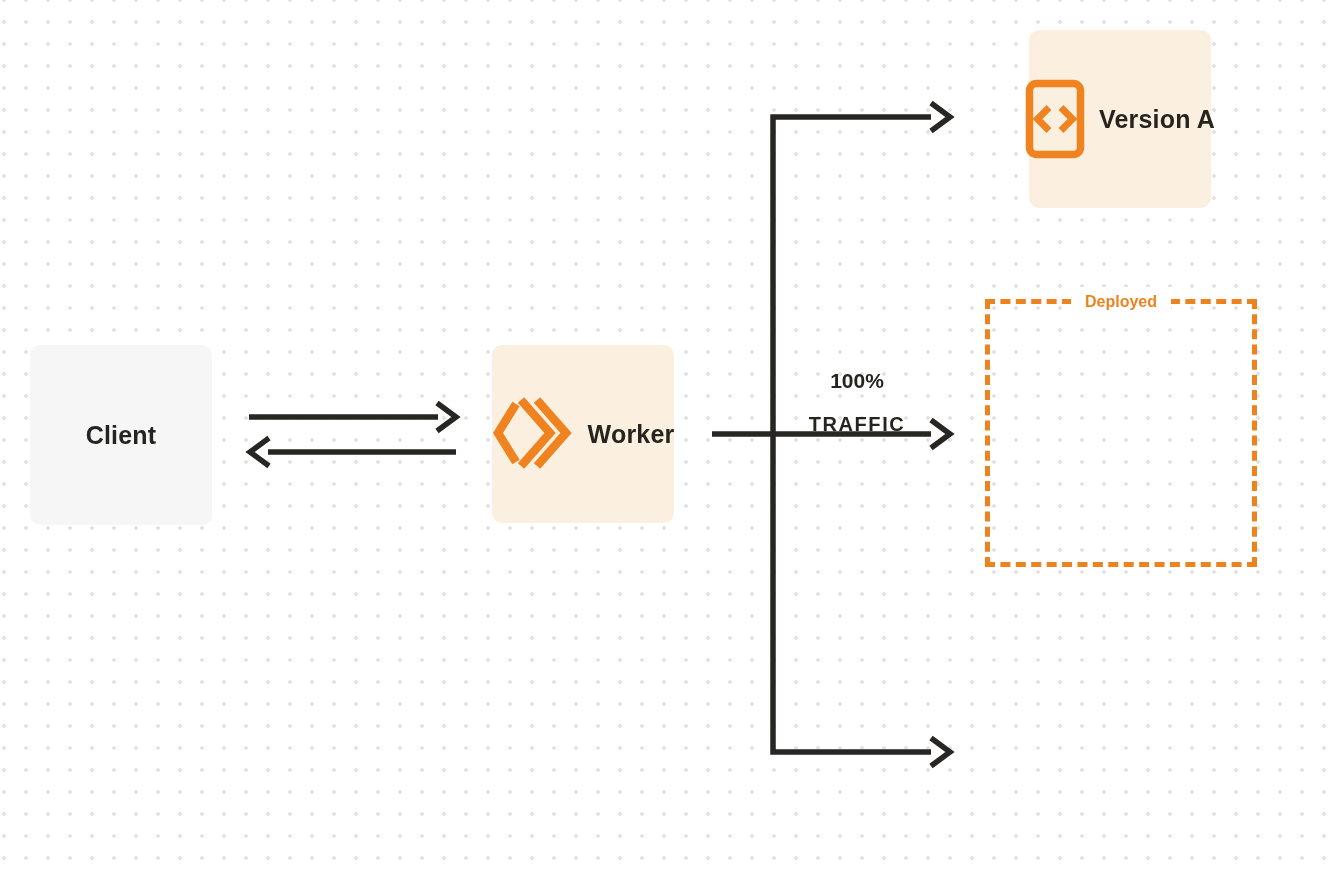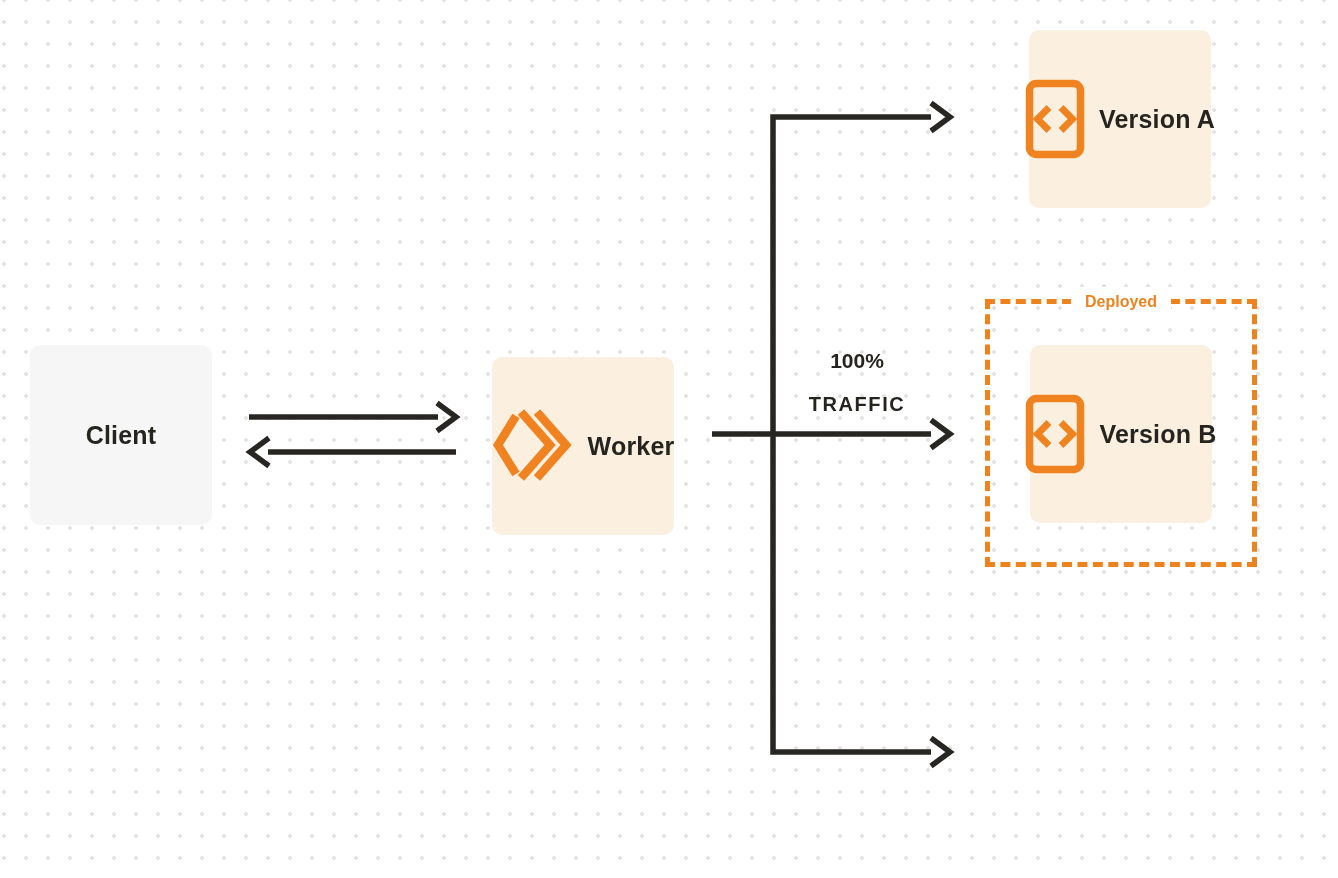--- a/index.html
+++ b/index.html
@@ -35,21 +35,21 @@
     color: #26241f;
     letter-spacing: 0.2px;
     white-space: nowrap;
   }
   .node-client {
     left: 30px; top: 345px;
     width: 182px; height: 180px;
     background: #f6f6f7;
   }
   .node-worker {
-    left: 492px; top: 357px;
+    left: 492px; top: 345px;
     width: 182px; height: 178px;
     background: #fbf0e0;
     gap: 16px;
   }
   .node-version {
     width: 182px; height: 178px;
     background: #fbf0e0;
     gap: 14px;
   }
   .node-version-a { left: 1029px; top: 30px; }
@@ -76,21 +76,21 @@
     white-space: nowrap;
   }
   .traffic-label {
     position: absolute;
     left: 789px; top: 349px;
     width: 136px;
     text-align: center;
     color: #26241f;
     font-weight: bold;
   }
-  .traffic-line1 { font-size: 21px; line-height: 24px; }
+  .traffic-line1 { font-size: 21px; line-height: 24px; margin-top: 20px; }
   .traffic-line2 { font-size: 20px; line-height: 20px; margin-top: 21px; letter-spacing: 1.6px; }
 </style>
 </head>
 <body>
 
 <div class="canvas">
 
   <svg class="connectors" viewBox="0 0 1338 878" fill="none" stroke="#282622" stroke-width="5.5">
 
     <g>
@@ -145,23 +145,15 @@
 
   <div class="node node-version node-version-a">
     <svg class="icon-svg" width="60" height="80" viewBox="0 0 60 80" fill="none" stroke="#f0821f" stroke-width="7.5" stroke-linejoin="miter">
       <rect x="4.5" y="4.5" width="51" height="71" rx="7"></rect>
       <polyline points="24,28.5 12.5,40 24,51.5" stroke-width="6.8"></polyline>
       <polyline points="36,28.5 47.5,40 36,51.5" stroke-width="6.8"></polyline>
     </svg>
     <span class="label">Version A</span>
   </div>
 
-  <div class="node node-version node-version-b">
-    <svg class="icon-svg" width="60" height="80" viewBox="0 0 60 80" fill="none" stroke="#f0821f" stroke-width="7.5" stroke-linejoin="miter">
-      <rect x="4.5" y="4.5" width="51" height="71" rx="7"></rect>
-      <polyline points="24,28.5 12.5,40 24,51.5" stroke-width="6.8"></polyline>
-      <polyline points="36,28.5 47.5,40 36,51.5" stroke-width="6.8"></polyline>
-    </svg>
-    <span class="label">Version B</span>
-  </div>
 
 
 </div>
 
 </body></html>

